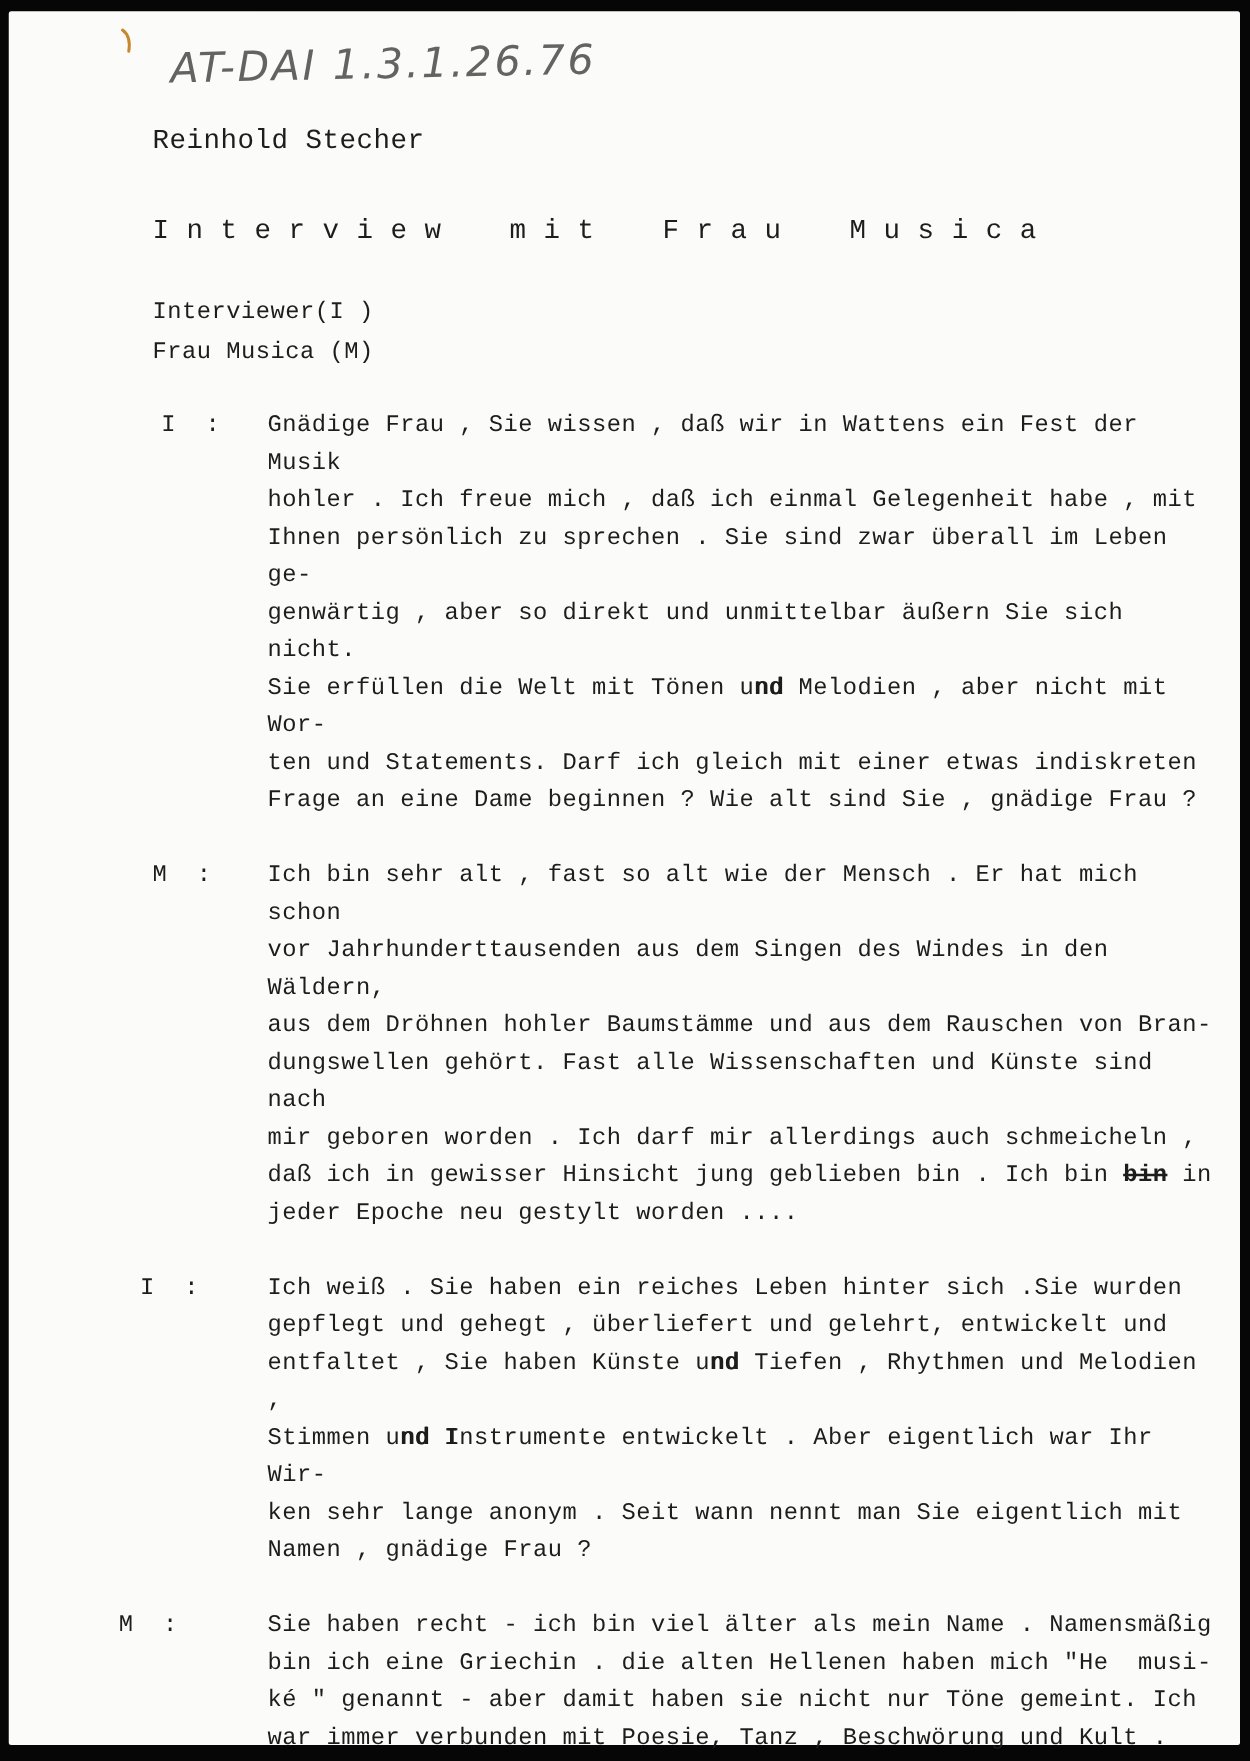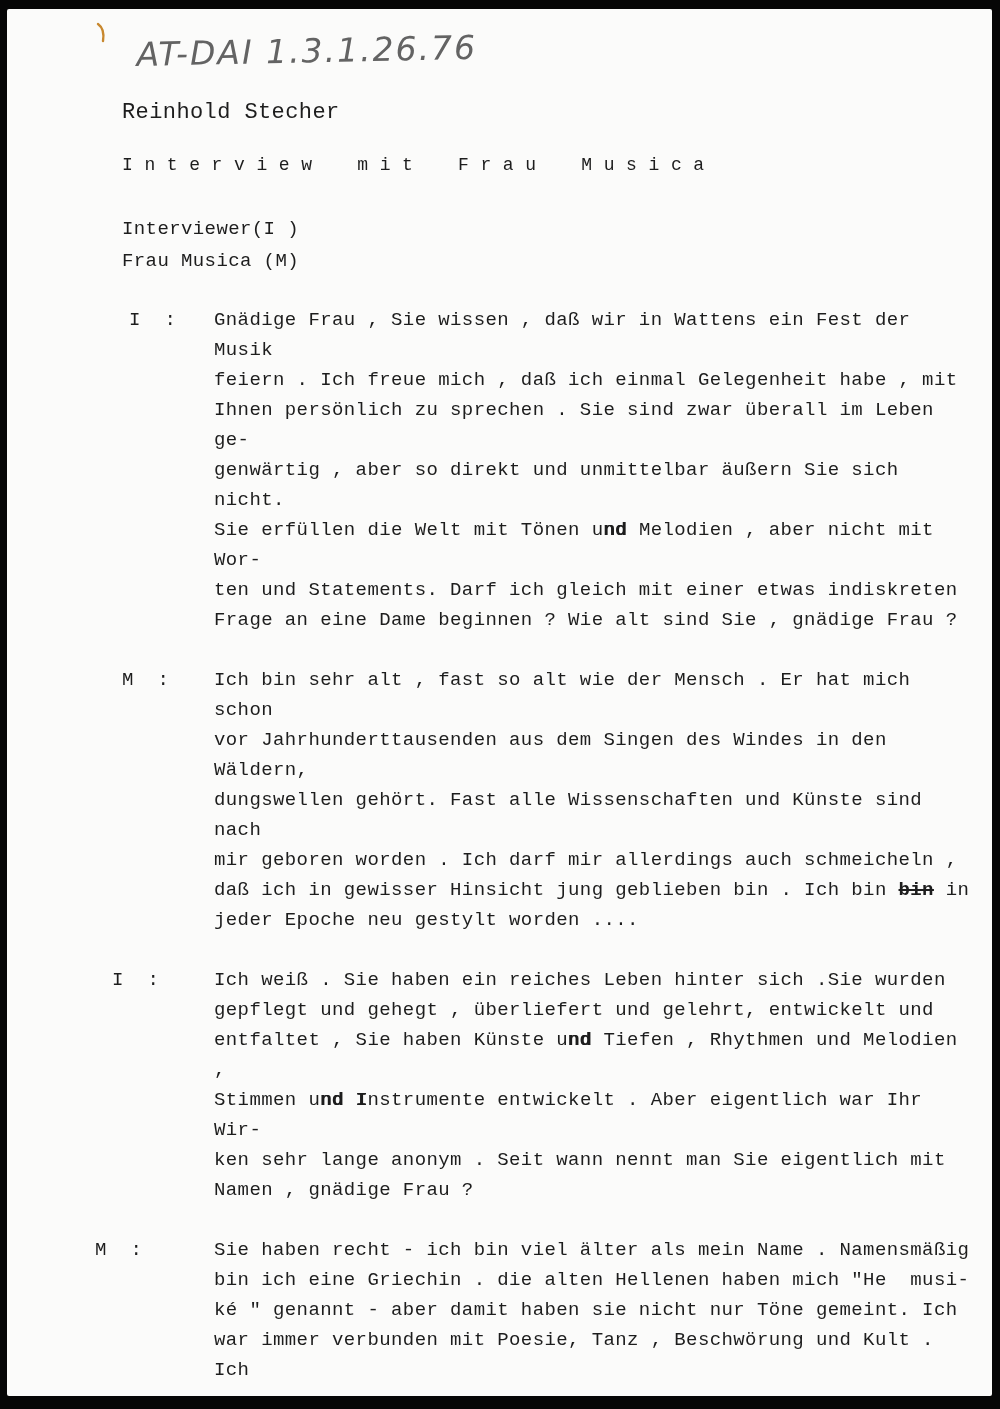--- a/index.html
+++ b/index.html
@@ -39,22 +39,22 @@
     white-space: pre;
   }
   .author {
     margin-top: 26px;
     font-size: 22px;
     line-height: 24px;
     letter-spacing: 0.4px;
     white-space: pre;
   }
   .title {
-    margin-top: 28px;
-    font-size: 18px;
+    margin-top: 48px;
+    font-size: 22px;
     line-height: 24px;
     letter-spacing: 0.4px;
     white-space: pre;
   }
   .cast {
     margin-top: 36px;
     font-size: 19px;
     letter-spacing: 0.4px;
   }
   .cast div { line-height: 32px; white-space: pre; }
@@ -108,33 +108,34 @@
     <div class="title">I n t e r v i e w    m i t    F r a u    M u s i c a</div>
     <div class="cast">
       <div>Interviewer(I )</div>
       <div>Frau Musica (M)</div>
     </div>
     <div id="dialogue">
         <div class="block">
           <div class="speaker">I  :</div>
           <div class="lines">
             <div class="line">Gnädige Frau , Sie wissen , daß wir in Wattens ein Fest der Musik</div>
-            <div class="line">feiern . Ich freue mich , daß ich einmal Gelegenheit habe , mit</div>
+            <div class="line">hohler . Ich freue mich , daß ich einmal Gelegenheit habe , mit</div>
             <div class="line">Ihnen persönlich zu sprechen . Sie sind zwar überall im Leben ge-</div>
             <div class="line">genwärtig , aber so direkt und unmittelbar äußern Sie sich nicht.</div>
             <div class="line"><span>Sie erfüllen die Welt mit Tönen u</span><span class="over">nd</span><span> Melodien , aber nicht mit Wor-</span></div>
             <div class="line">ten und Statements. Darf ich gleich mit einer etwas indiskreten</div>
             <div class="line">Frage an eine Dame beginnen ? Wie alt sind Sie , gnädige Frau ?</div>
           </div>
         </div>
         <div class="block">
           <div class="speaker">M  :</div>
           <div class="lines">
             <div class="line">Ich bin sehr alt , fast so alt wie der Mensch . Er hat mich schon</div>
             <div class="line">vor Jahrhunderttausenden aus dem Singen des Windes in den Wäldern,</div>
+            <div class="line">aus dem Dröhnen hohler Baumstämme und aus dem Rauschen von Bran-</div>
             <div class="line">dungswellen gehört. Fast alle Wissenschaften und Künste sind nach</div>
             <div class="line">mir geboren worden . Ich darf mir allerdings auch schmeicheln ,</div>
             <div class="line"><span>daß ich in gewisser Hinsicht jung geblieben bin . Ich bin </span><span class="strike">bin</span><span> in</span></div>
             <div class="line">jeder Epoche neu gestylt worden ....</div>
           </div>
         </div>
         <div class="block">
           <div class="speaker">I  :</div>
           <div class="lines">
             <div class="line">Ich weiß . Sie haben ein reiches Leben hinter sich .Sie wurden</div>

